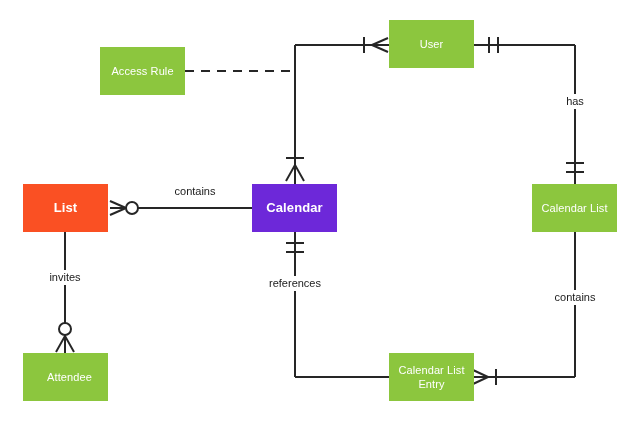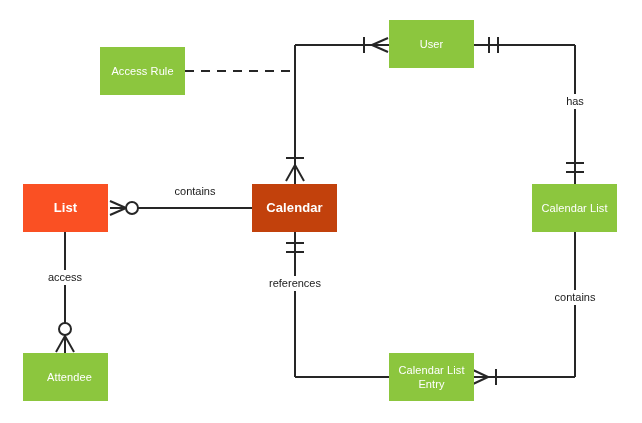--- a/index.html
+++ b/index.html
@@ -132,21 +132,21 @@
       </g>
 
       <line x1="185" y1="71" x2="295" y2="71" stroke-dasharray="9 7"></line>
     </g>
   </svg>
 
   <div class="entity strong" style="left:23px; top:184px; width:85px; height:48px; background:#fa5023;">
     <span>List</span>
   </div>
 
-  <div class="entity strong" style="left:252px; top:184px; width:85px; height:48px; background:#c2410c;">
+  <div class="entity strong" style="left:252px; top:184px; width:85px; height:48px; background:#6d28d9;">
     <span>Calendar</span>
   </div>
 
   <div class="entity" style="left:100px; top:47px; width:85px; height:48px; background:#8cc63e;">
     <span>Access Rule</span>
   </div>
 
   <div class="entity" style="left:389px; top:20px; width:85px; height:48px; background:#8cc63e;">
     <span>User</span>
   </div>
@@ -161,19 +161,19 @@
 
   <div class="entity" style="left:23px; top:353px; width:85px; height:48px; background:#8cc63e;padding-left:10px;">
     <span>Attendee</span>
   </div>
 
   <div class="edge-label center" style="left:195px; top:184px;">contains</div>
 
 
   <div class="edge-label center" style="left:575px; top:94px;">has</div>
 
-  <div class="edge-label center" style="left:65px; top:270px;">access</div>
+  <div class="edge-label center" style="left:65px; top:270px;">invites</div>
 
   <div class="edge-label center" style="left:295px; top:276px;">references</div>
 
   <div class="edge-label center" style="left:575px; top:290px;">contains</div>
 
 </div>
 
 </body></html>

